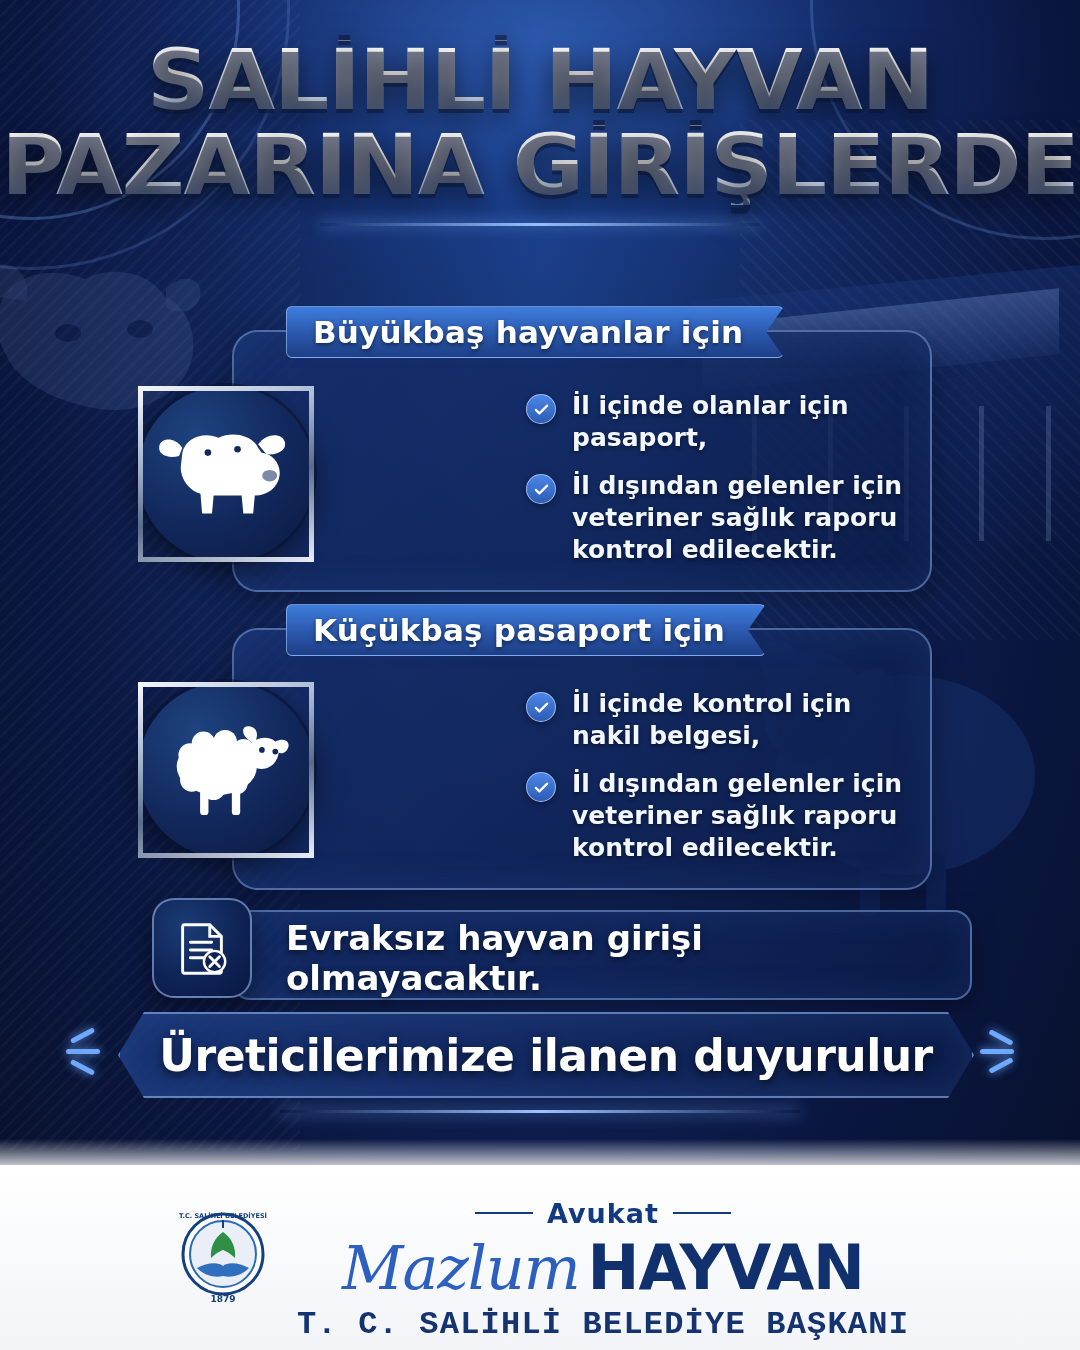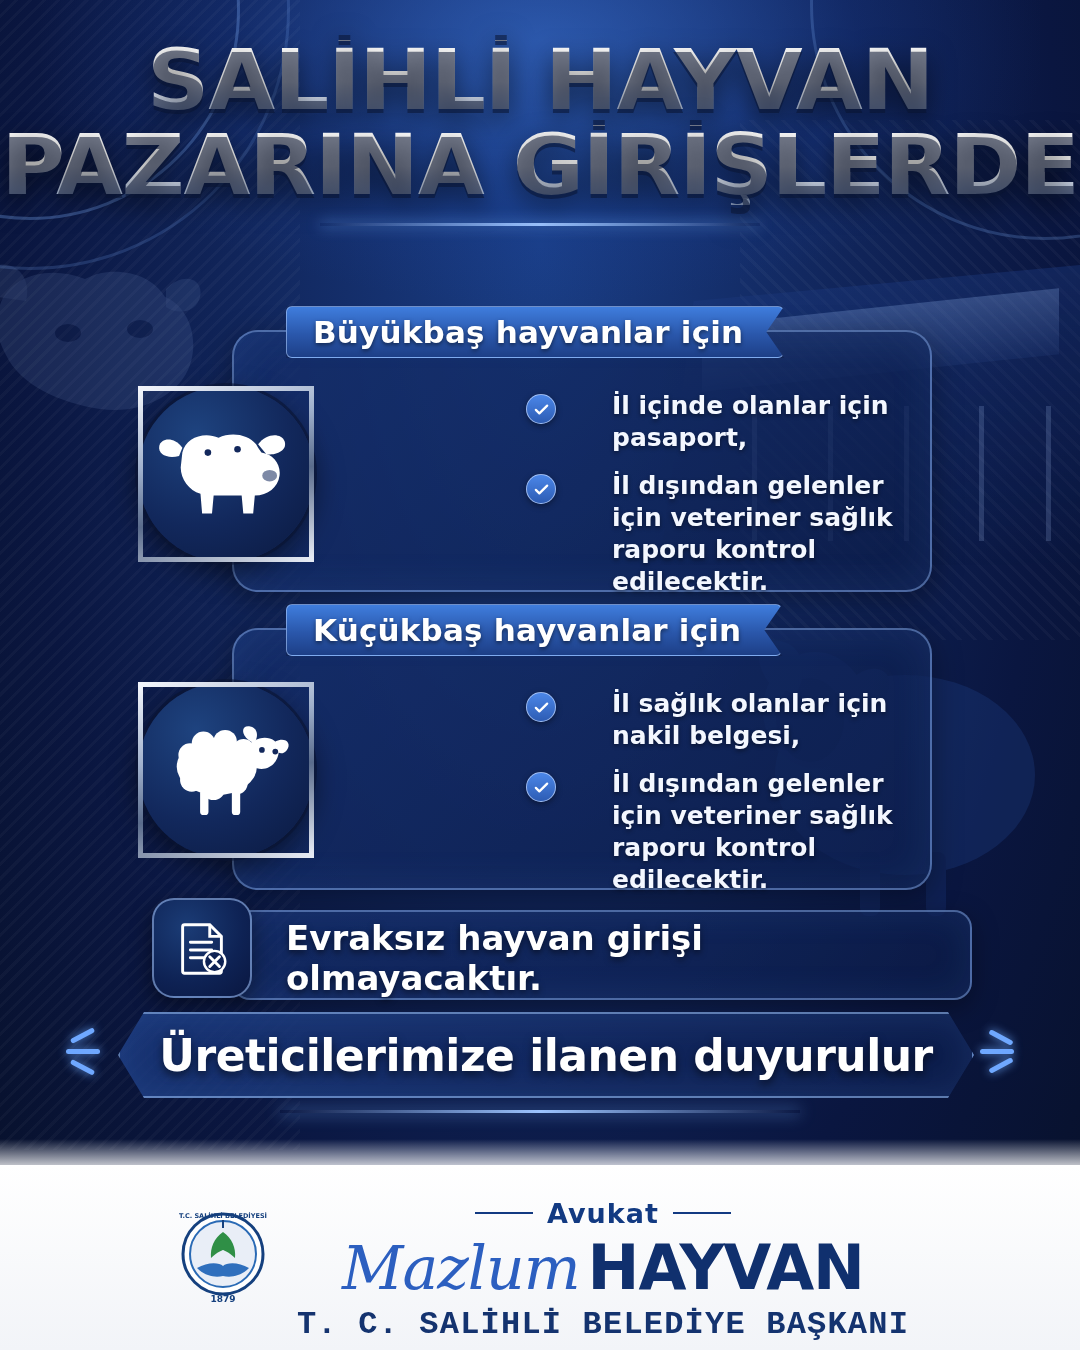--- a/index.html
+++ b/index.html
@@ -163,21 +163,20 @@
   }
   .check svg { width: 17px; height: 17px; }
   .bullet-text {
     font-family: "DejaVu Sans", sans-serif;
     font-weight: 700;
     font-size: 25px;
     line-height: 1.28;
     color: #f3f7ff;
     text-shadow: 0 2px 4px rgba(0,0,0,.45);
     max-width: 520px;
-    margin-left: 40px;
   }
 
   
   #notice-bar {
     position: absolute; left: 232px; top: 910px; width: 740px; height: 90px;
     border: 2px solid rgba(150,190,255,.45);
     border-radius: 18px;
     background: linear-gradient(135deg, rgba(22,48,110,.7), rgba(12,28,72,.7));
     display: flex; align-items: flex-end;
     box-shadow: inset 0 0 36px rgba(80,140,230,.12), 0 8px 26px rgba(0,0,0,.35);
@@ -355,30 +354,30 @@
       <path d="M124 34 C134 20 152 20 156 30 C160 40 148 48 134 46 Z" fill="#ffffff"></path>
       <path d="M32 38 C22 24 6 26 4 36 C2 46 14 52 28 48 Z" fill="#ffffff"></path>
       <circle cx="63" cy="44" r="4" fill="#13285c"></circle>
       <circle cx="99" cy="40" r="4" fill="#13285c"></circle>
       <ellipse cx="138" cy="72" rx="9" ry="7" fill="#13285c" opacity=".55"></ellipse>
     </svg>
   </div>
 
   <div class="card" id="card-sheep">
     <div class="ribbon">
-      <span>Küçükbaş hayvanlar için</span>
+      <span>Küçükbaş pasaport için</span>
     </div>
     <div class="bullets">
       <div class="bullet">
         <span class="check">
           <svg viewBox="0 0 24 24">
               <path d="M4 12.5l5 5 11-11" fill="none" stroke="#ffffff" stroke-width="3.2" stroke-linecap="round" stroke-linejoin="round"></path>
             </svg>
         </span>
-        <div class="bullet-text">İl sağlık olanlar için nakil belgesi,</div>
+        <div class="bullet-text">İl içinde kontrol için nakil belgesi,</div>
       </div>
       <div class="bullet">
         <span class="check">
           <svg viewBox="0 0 24 24">
               <path d="M4 12.5l5 5 11-11" fill="none" stroke="#ffffff" stroke-width="3.2" stroke-linecap="round" stroke-linejoin="round"></path>
             </svg>
         </span>
         <div class="bullet-text">İl dışından gelenler için veteriner sağlık raporu kontrol edilecektir.</div>
       </div>
     </div>

